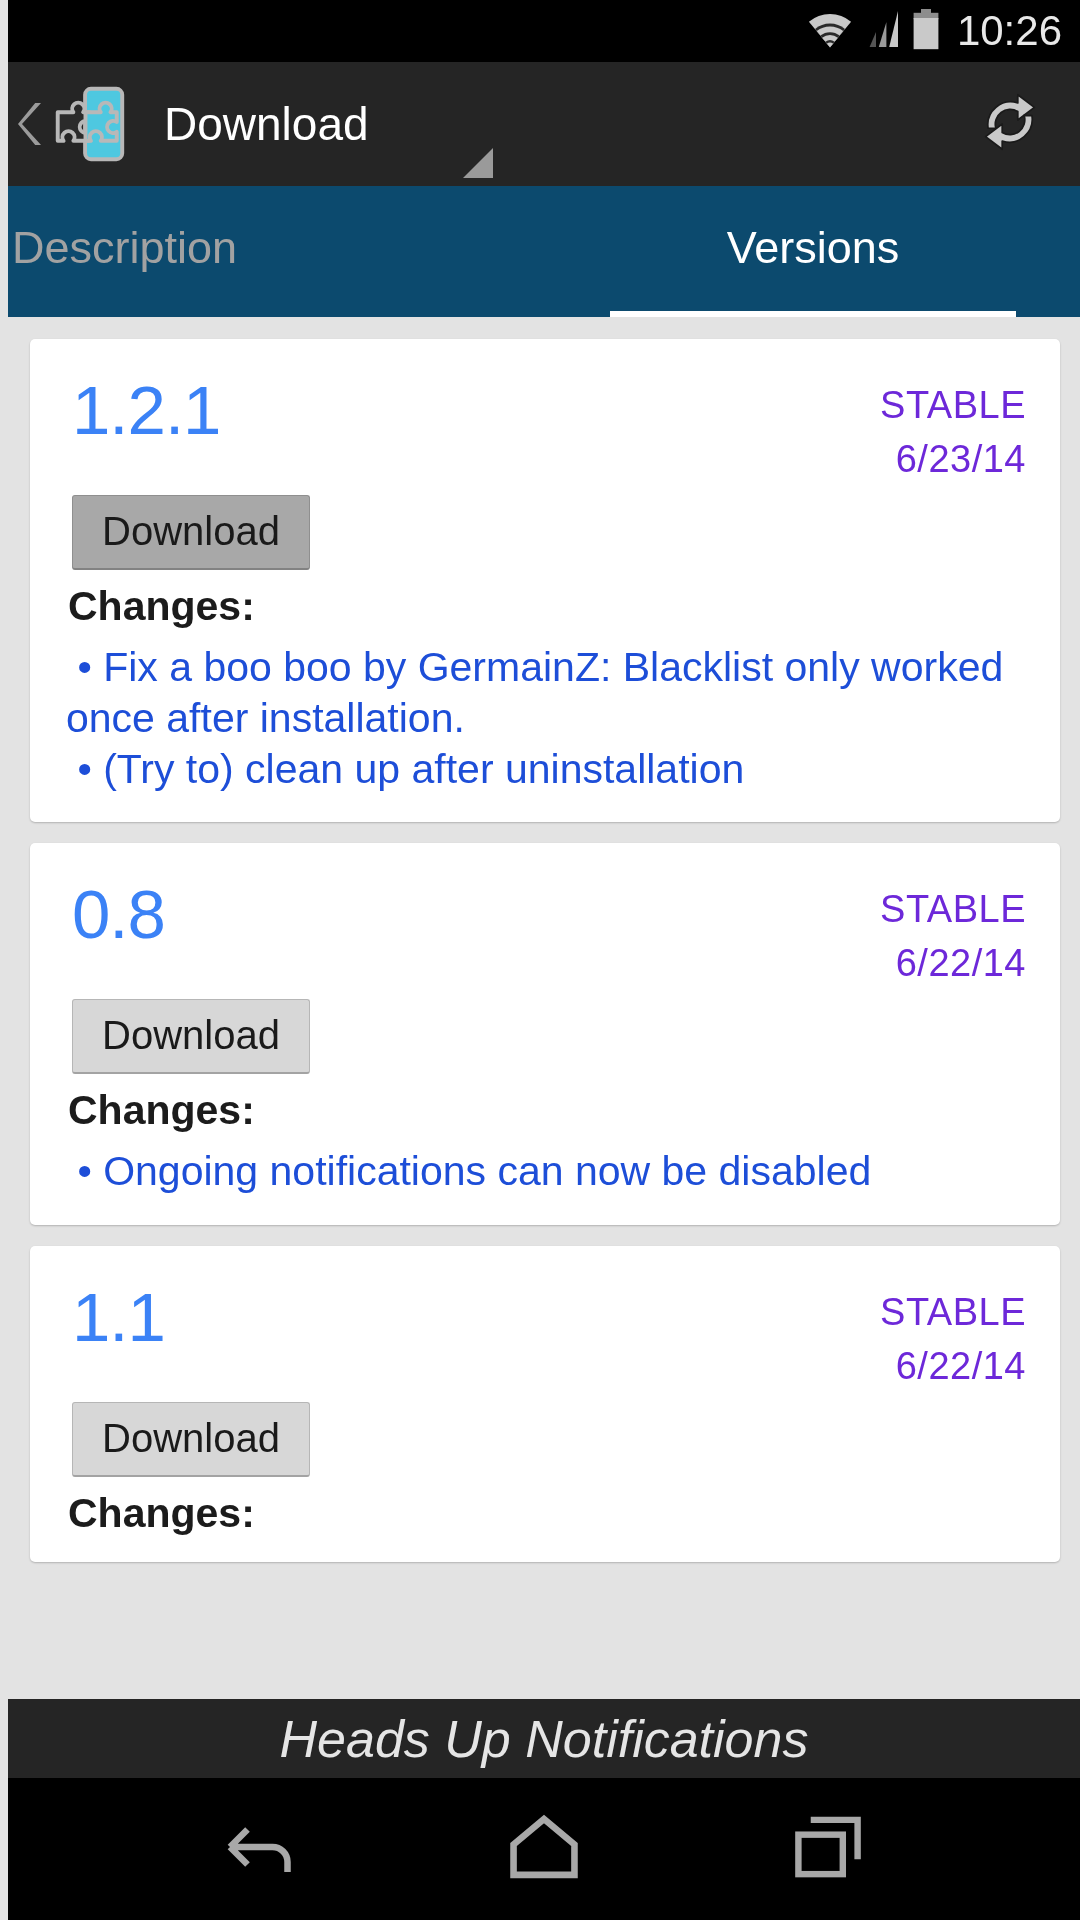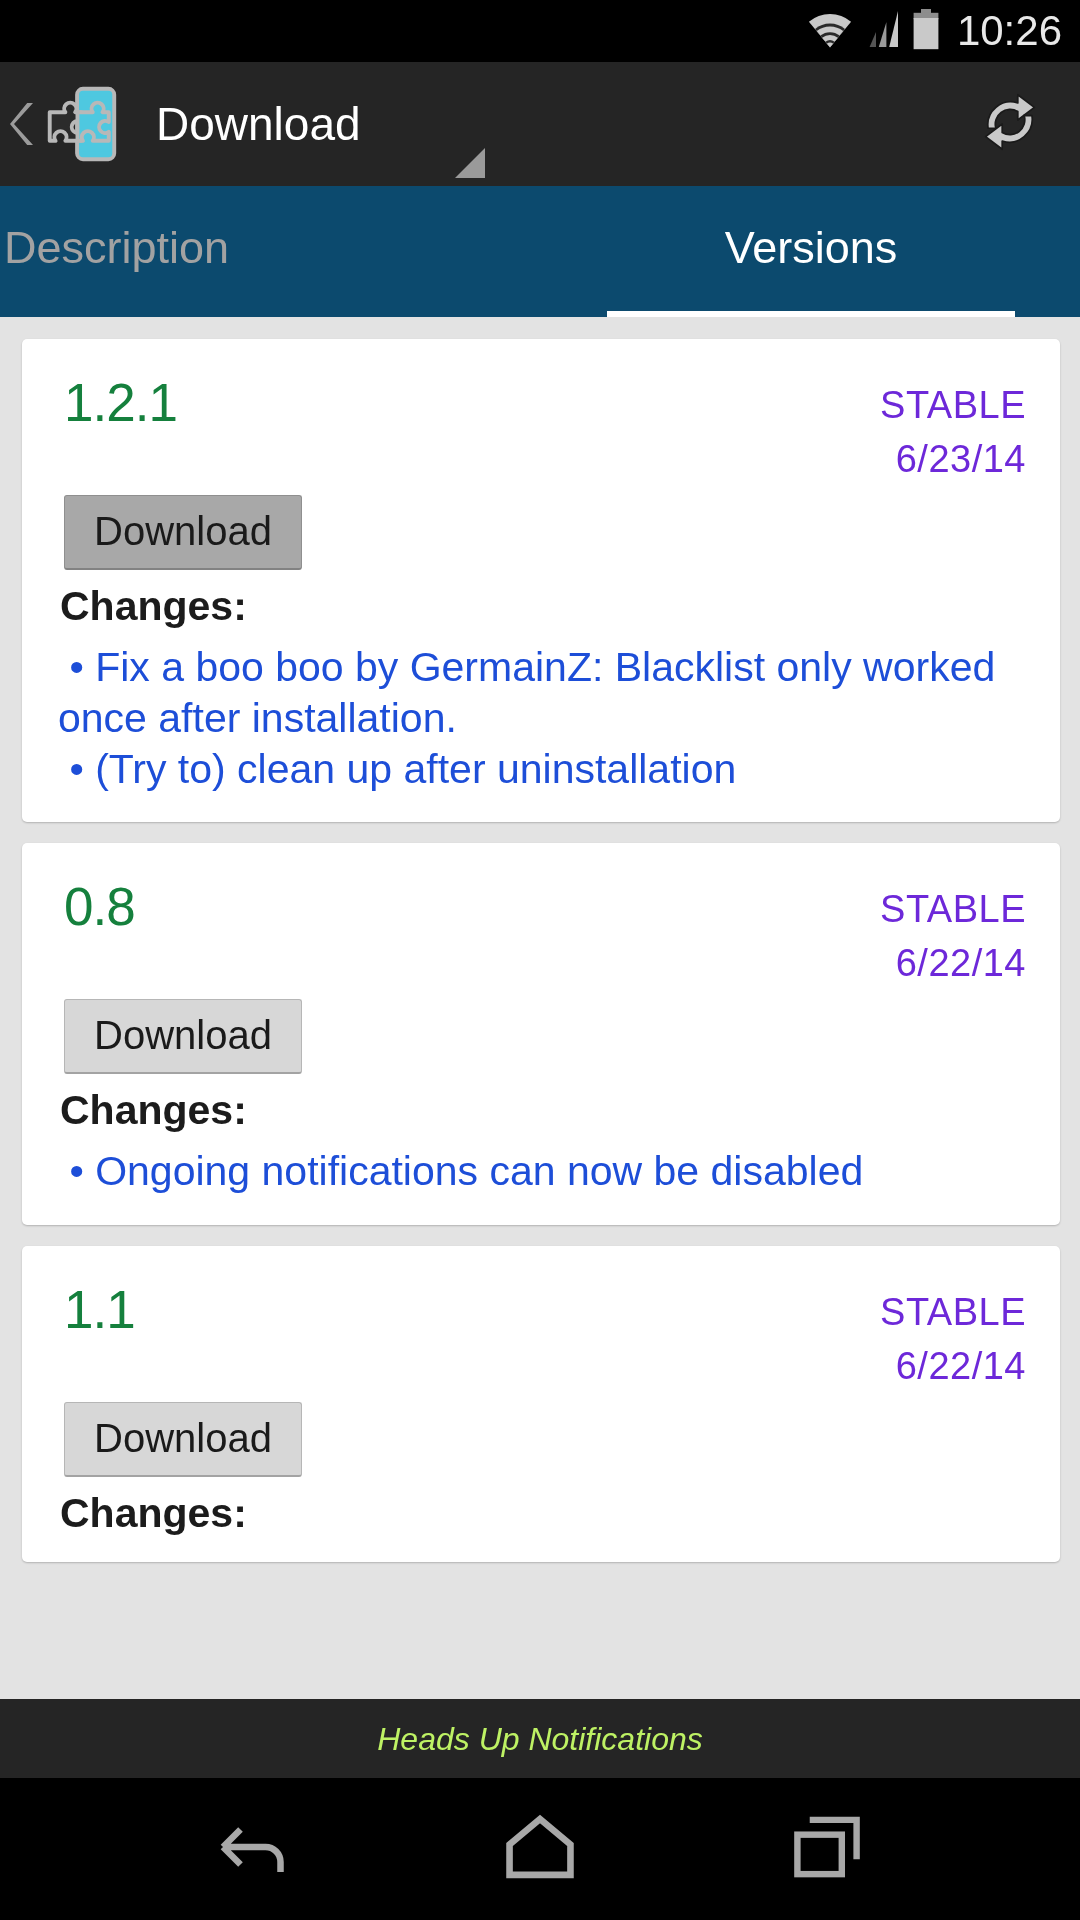--- a/index.html
+++ b/index.html
@@ -12,20 +12,21 @@
     overflow: hidden;
   }
 
   #screen {
     position: relative;
     width: 1080px;
     height: 1920px;
     background: #e3e3e3;
     display: flex;
     flex-direction: column;
+    padding-left: 8px;
   }
 
   
   .status-bar {
     height: 62px;
     background: #000000;
     display: flex;
     align-items: center;
     justify-content: flex-end;
     padding-right: 18px;
@@ -144,23 +145,23 @@
     position: relative;
     flex: 0 0 auto;
   }
 
   .card-head {
     display: flex;
     align-items: flex-start;
     justify-content: space-between;
   }
   .version-name {
-    font-size: 53px;
+    font-size: 69px;
     font-weight: 300;
-    color: #15803d;
+    color: #3b82f6;
     line-height: 1.05;
     letter-spacing: -1px;
     padding-left: 12px;
     padding-top: 6px;
   }
   .version-meta {
     text-align: right;
     padding-top: 10px;
     padding-right: 4px;
   }
@@ -211,23 +212,23 @@
   
   .footer-strip {
     height: 79px;
     background: #252525;
     display: flex;
     align-items: center;
     justify-content: center;
     flex: 0 0 auto;
   }
   .footer-text {
-    color: #bef264;
+    color: #e5e5e5;
     font-style: italic;
-    font-size: 32px;
+    font-size: 52px;
     line-height: 1;
   }
 
   
   .nav-bar {
     height: 142px;
     background: #000000;
     display: flex;
     align-items: center;
     justify-content: space-around;

